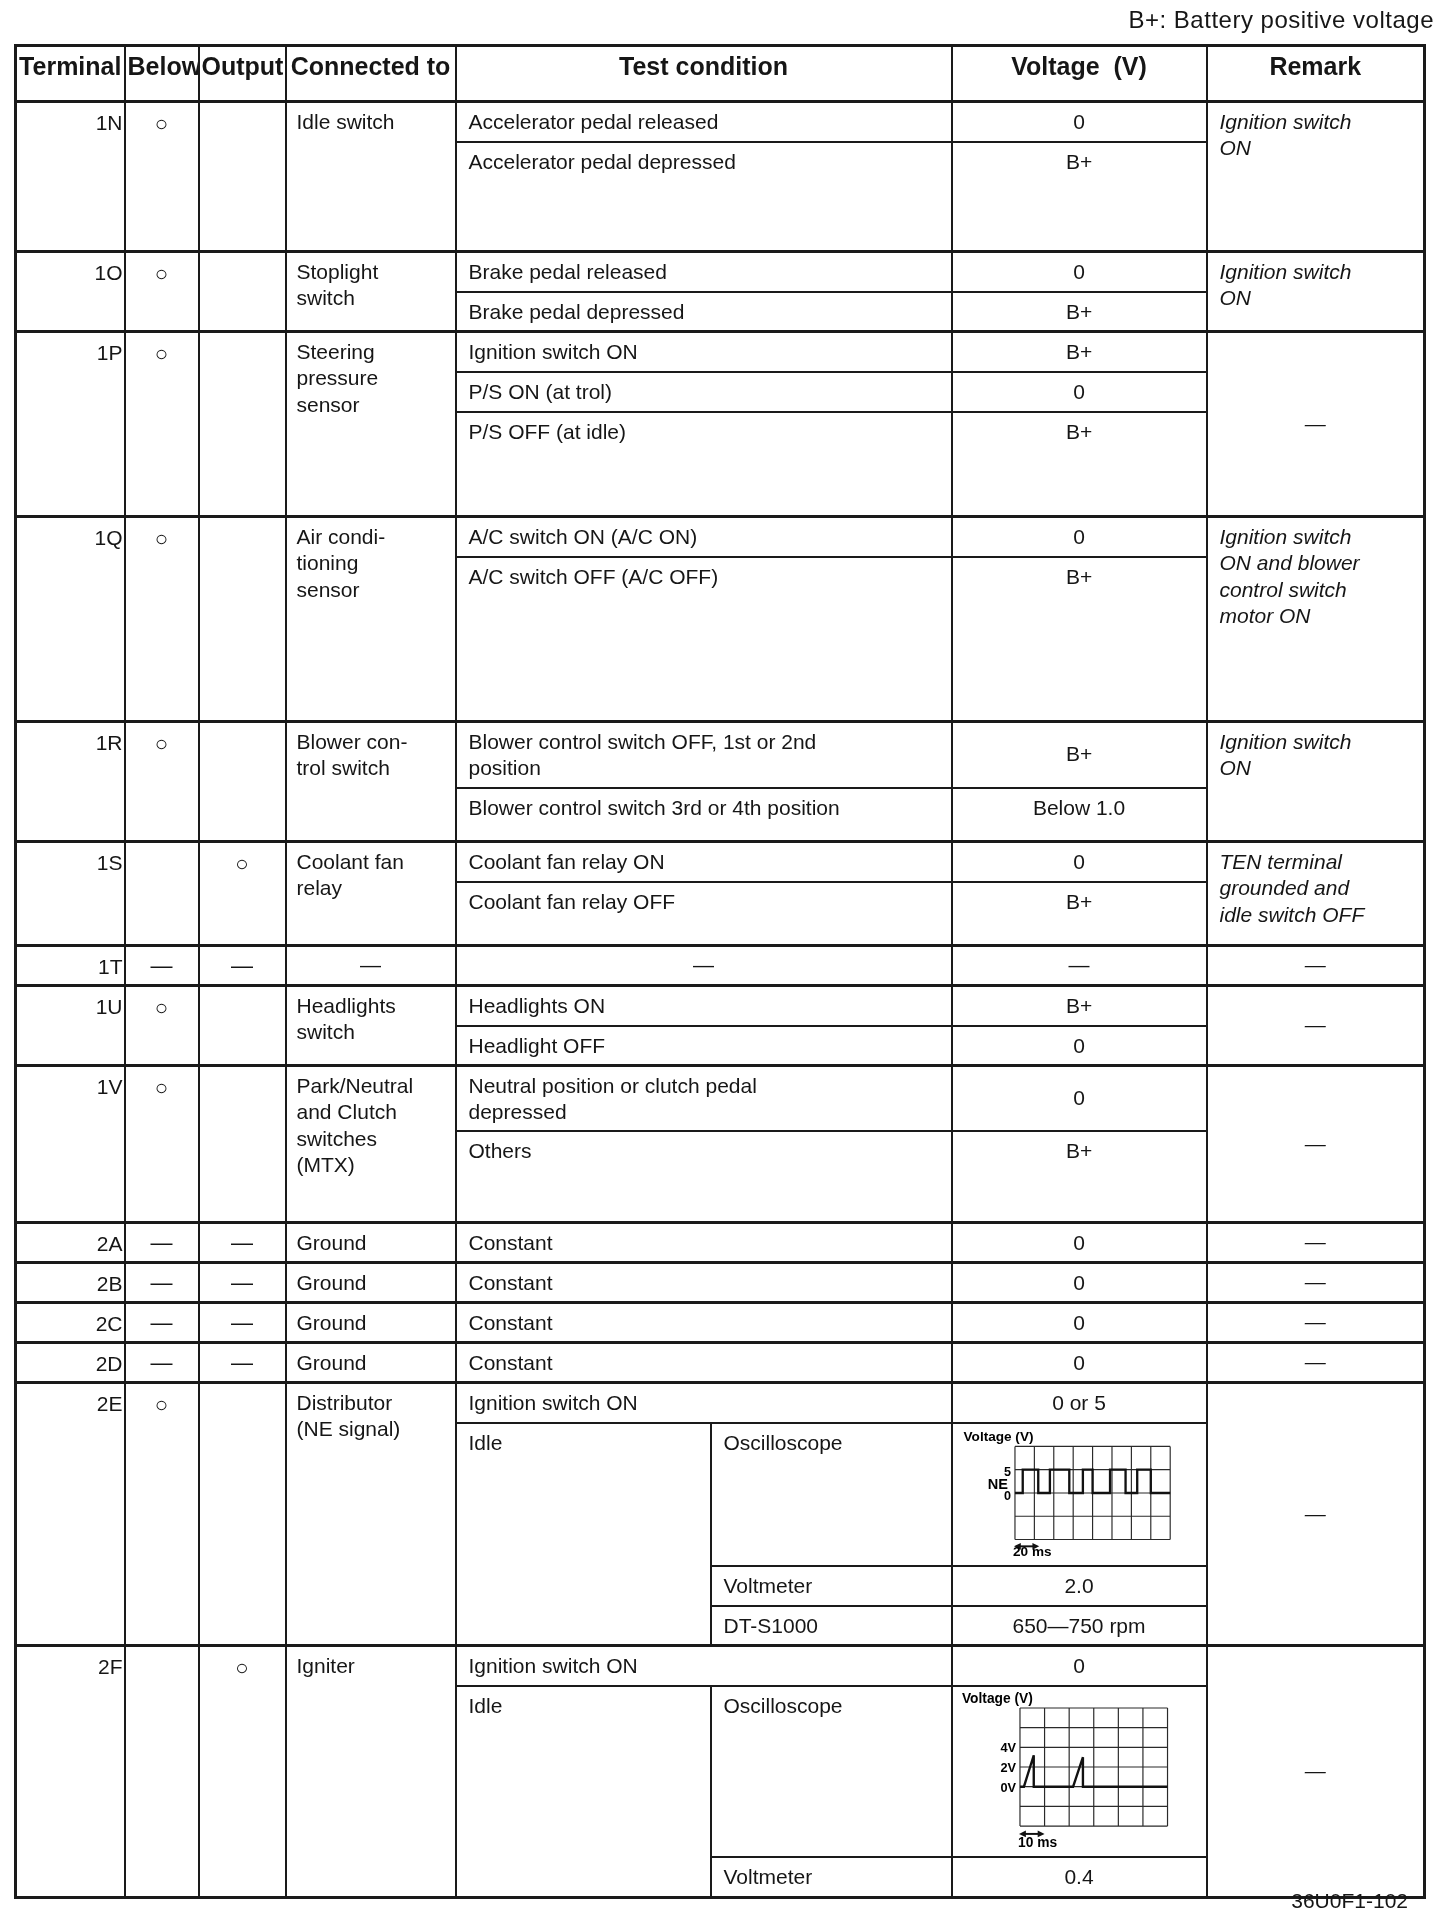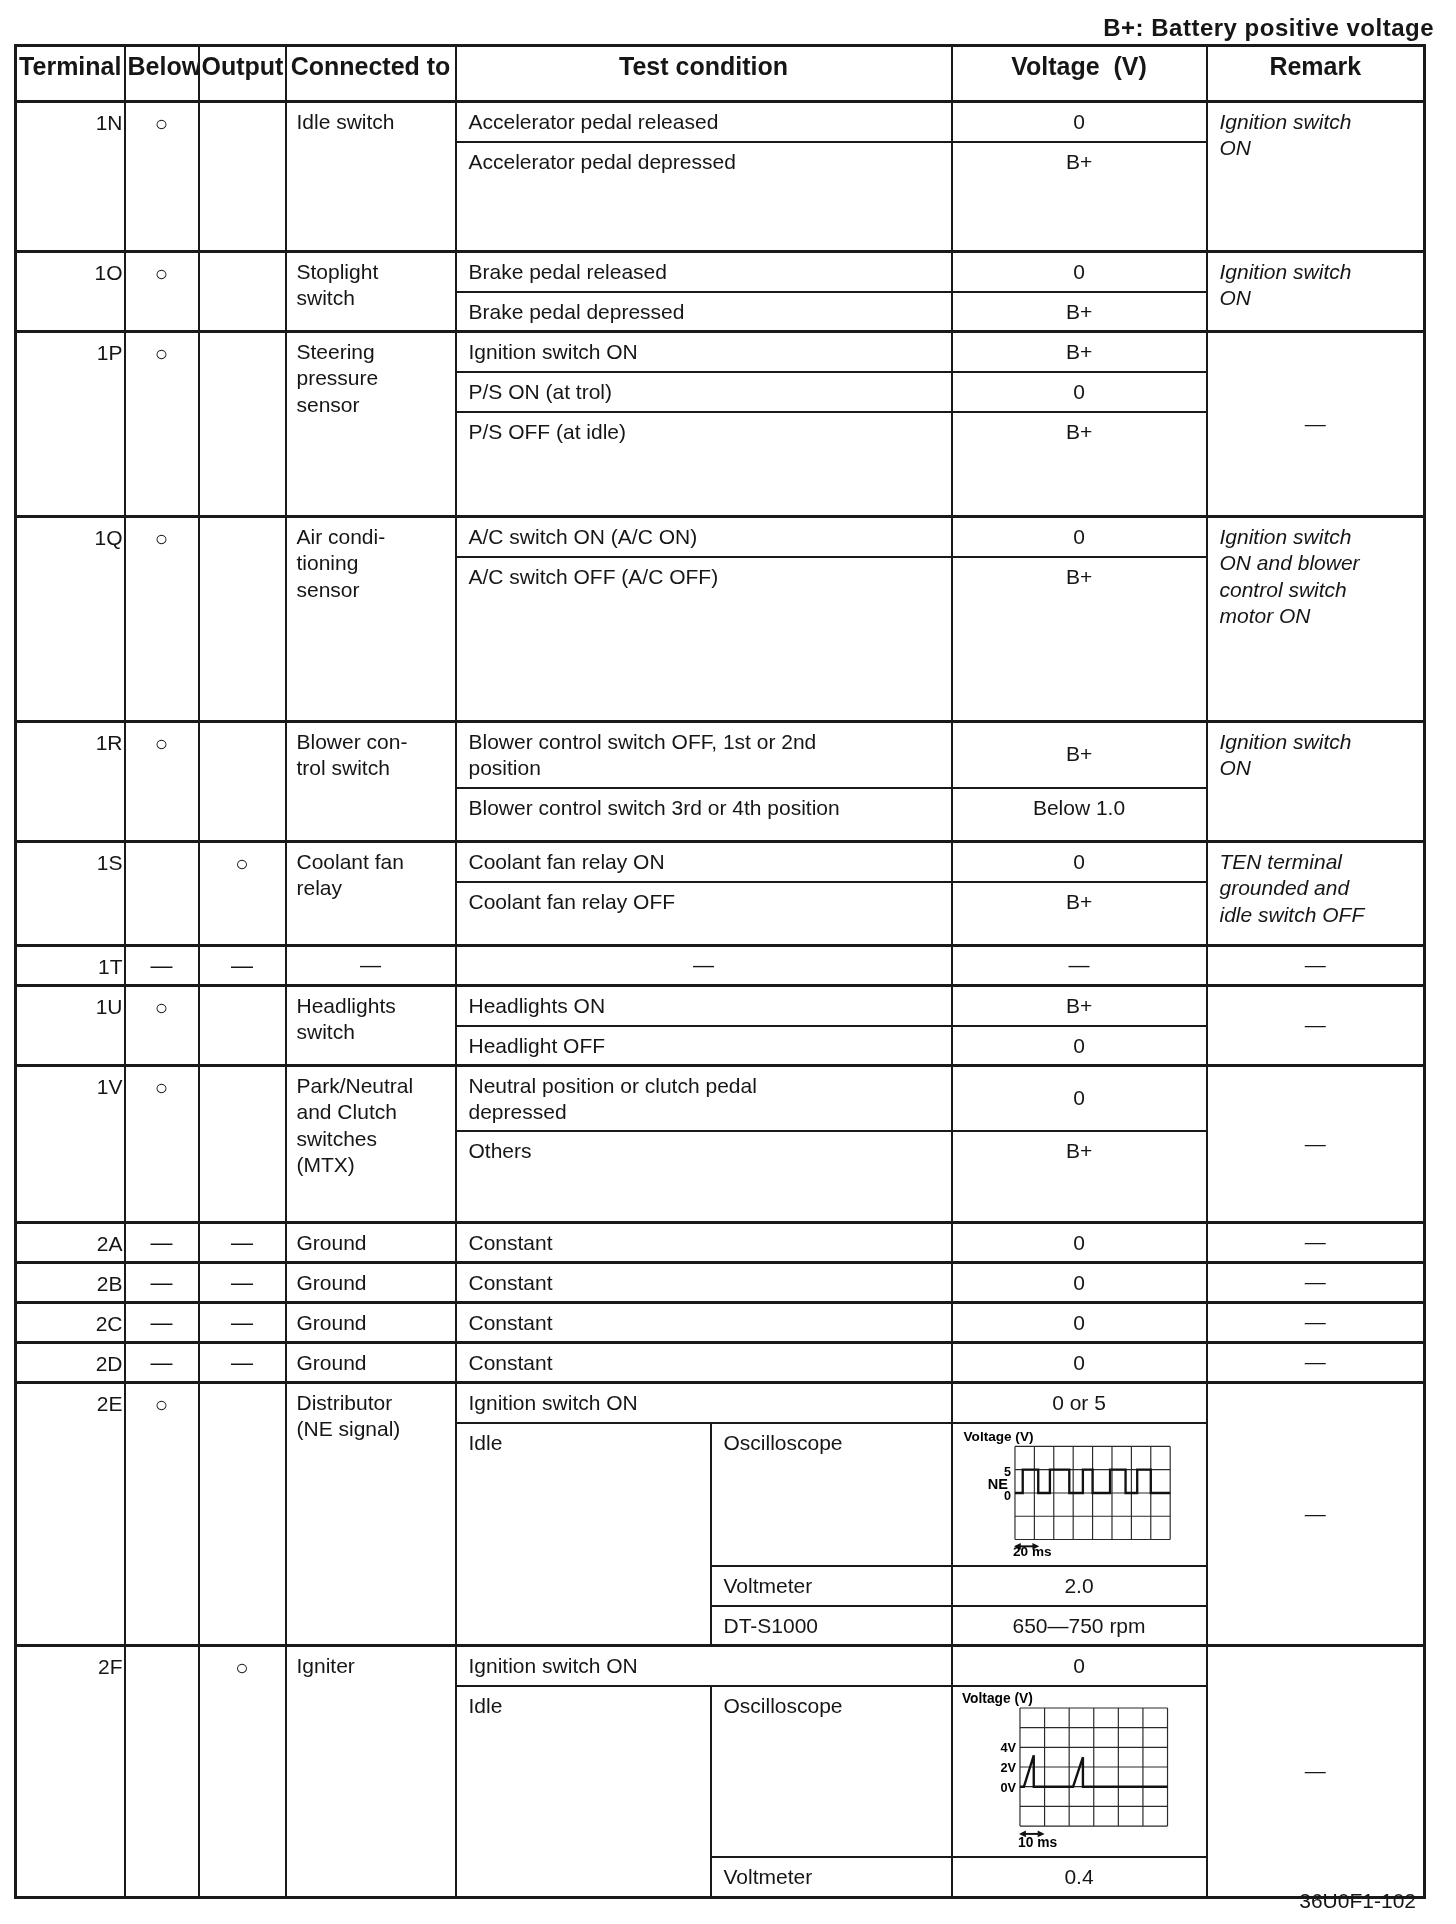--- a/index.html
+++ b/index.html
@@ -8,30 +8,30 @@
     position: relative;
     width: 1456px;
     height: 1924px;
     background: #ffffff;
     font-family: "Liberation Sans", sans-serif;
     color: #161616;
     overflow: hidden;
   }
   .top-note {
     position: absolute;
-    top: 14px;
+    top: 6px;
     right: 22px;
     font-size: 24px;
-    font-weight: bold;
+    font-weight: normal;
     letter-spacing: 0.5px;
   }
   .fig-code {
     position: absolute;
     top: 1889px;
-    right: 40px;
+    right: 48px;
     font-size: 21px;
   }
   table.spec {
     position: absolute;
     left: 14px;
     top: 44px;
     width: 1409px;
     border-collapse: collapse;
     table-layout: fixed;
     border: 3px solid #1a1a1a;

